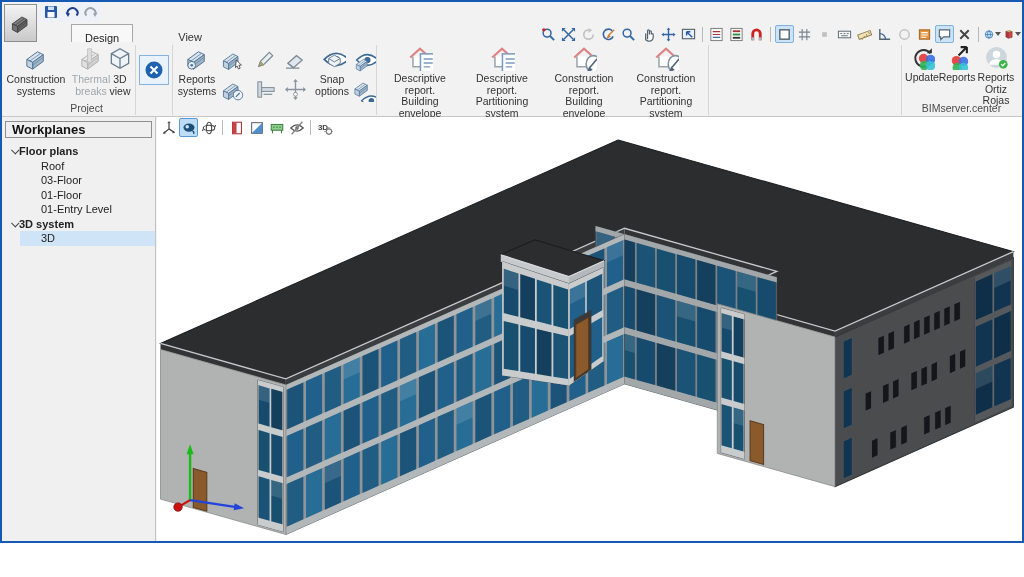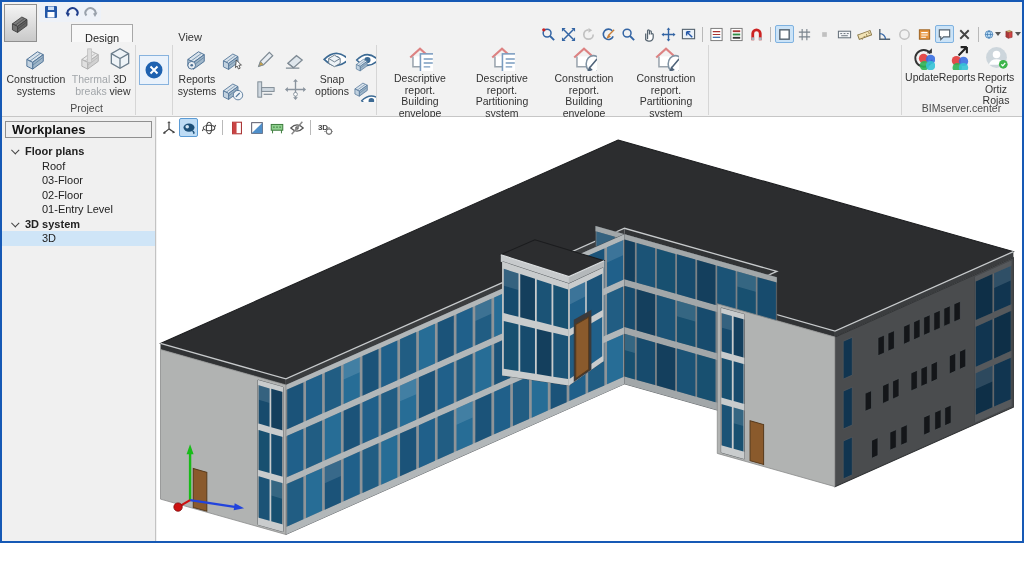--- a/index.html
+++ b/index.html
@@ -38,22 +38,22 @@
   .rbtn .lbl { margin-top:2px; }
   .rbtn.dis { color:#a2a6aa; }
   .rbtn.dis svg { filter:grayscale(1); opacity:.5; }
   .sbtn { position:absolute; width:27px; height:27px; display:flex; align-items:center; justify-content:center; }
   .xpanel { position:absolute; left:137px; top:13px; width:30px; height:30px; background:#eaf2fb; border:1px solid #88b3de; display:flex; align-items:center; justify-content:center; }
 
   
   .sidebar { position:absolute; left:0; top:115px; width:154px; bottom:0; background:#f0f0f0; border-right:1px solid #c3c3c3; }
   .wp-header { margin:4px 3px 6px 3px; height:17px; border:1px solid #8f8f8f; background:#efefef; font-weight:bold; font-size:13px; line-height:15px; padding-left:6px; color:#111; }
   .trow { height:14.5px; line-height:14.5px; font-size:11px; color:#222; display:flex; align-items:center; }
-  .trow.group { font-weight:bold; padding-left:11px; gap:6px; }
-  .trow.child { padding-left:40px; }
+  .trow.group { font-weight:bold; padding-left:11px; }
+  .trow.child { padding-left:21px;margin-left:18px; }
   .trow.selected { background:#cfe5f7; }
   .chev { width:6px; height:6px; border-left:1.6px solid #444; border-bottom:1.6px solid #444; transform:rotate(-45deg) translateY(-1px); }
 
   
   .viewport { position:absolute; left:155px; top:115px; right:0; bottom:0; background:#fff; }
   .vtoolbar { position:absolute; left:2px; top:0; height:21px; display:flex; align-items:center; gap:1px; }
   .vbtn { width:19px; height:19px; display:flex; align-items:center; justify-content:center; border:1px solid transparent; border-radius:2px; }
   .vbtn.sel { background:#bedcf5; border-color:#5b9bd5; }
   #scene { position:absolute; left:0; top:21px; width:100%; height:calc(100% - 21px); }
 </style>
@@ -450,21 +450,21 @@
         <span class="chev"></span>
         <span>Floor plans</span>
       </div>
     <div class="trow child">
         <span>Roof</span>
       </div>
     <div class="trow child">
         <span>03-Floor</span>
       </div>
     <div class="trow child">
-        <span>02-Floor</span>
+        <span>01-Floor</span>
       </div>
     <div class="trow child">
         <span>01-Entry Level</span>
       </div>
     <div class="trow group">
         <span class="chev"></span>
         <span>3D system</span>
       </div>
     <div class="trow child selected">
         <span>3D</span>

